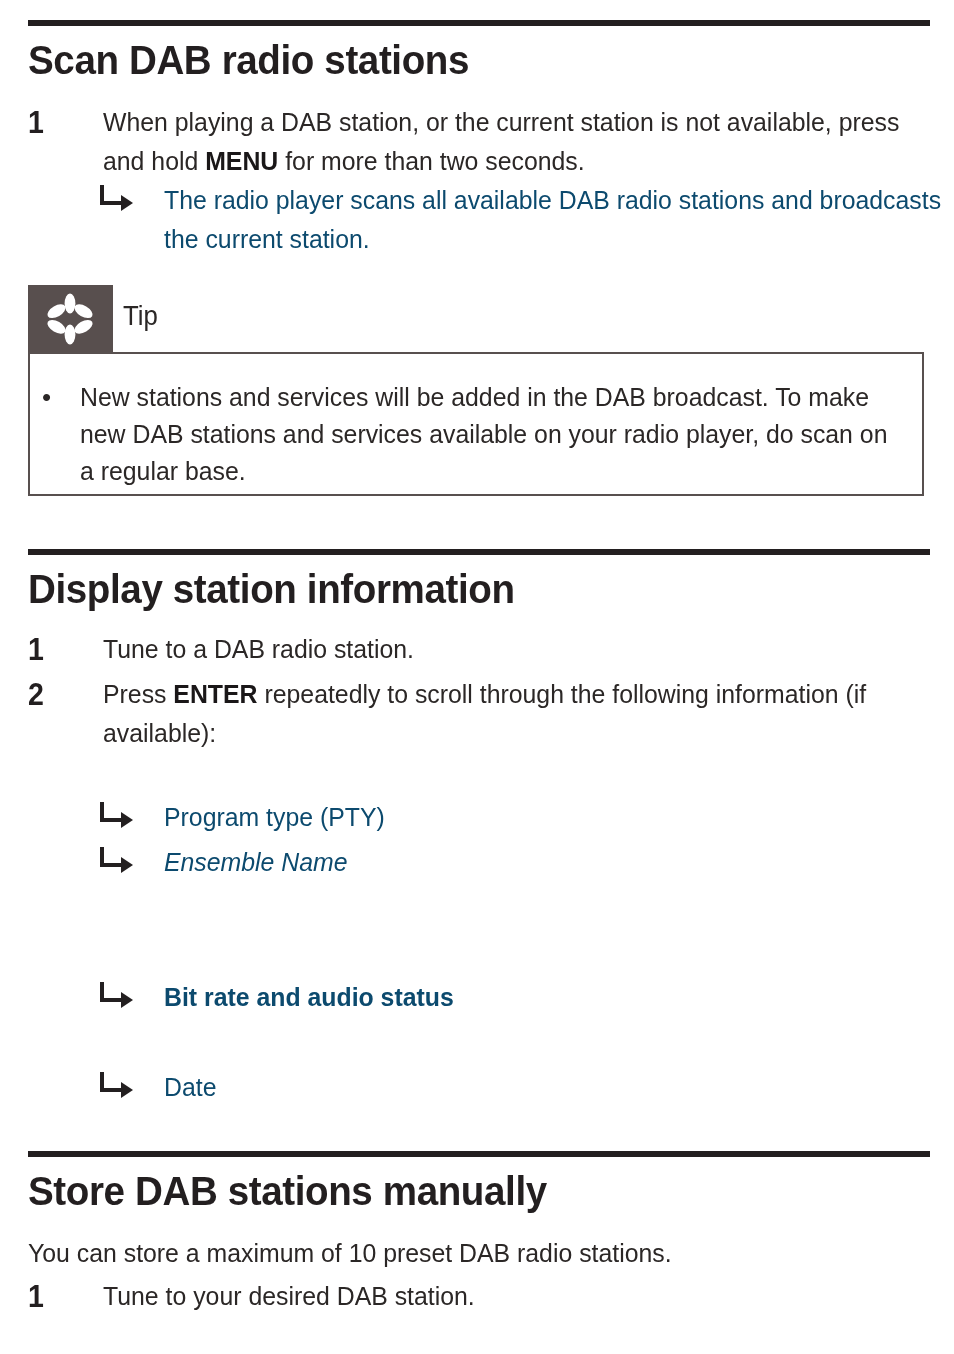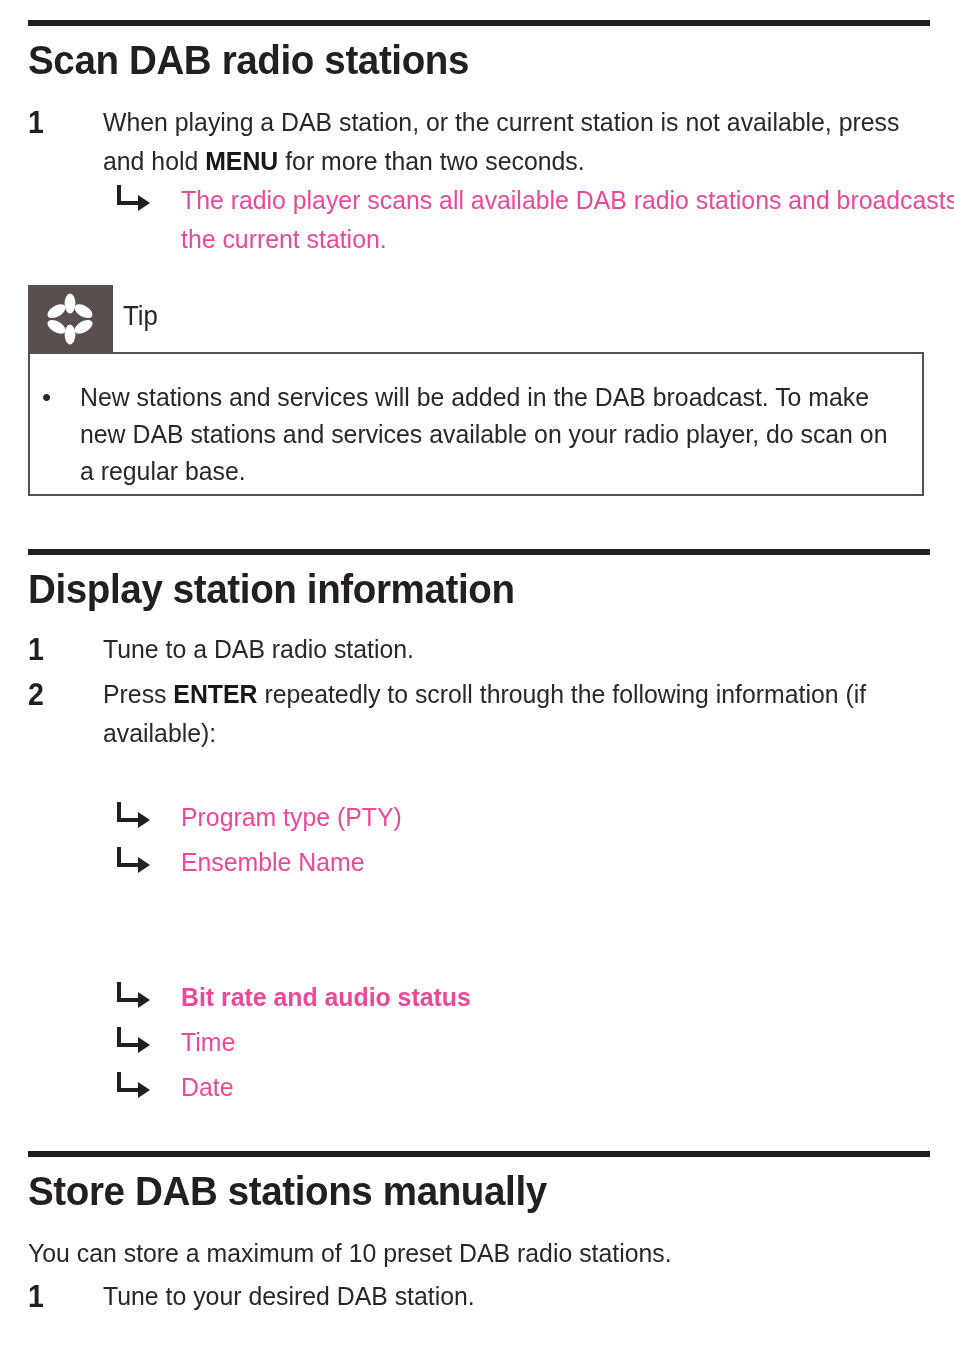--- a/index.html
+++ b/index.html
@@ -93,25 +93,25 @@
     font-size: 26px;
     line-height: 39px;
     color: #2b2726;
     transform: scaleX(0.955);
     transform-origin: left top;
   }
 
   
   .subitem {
     position: absolute;
-    left: 116px;
+    left: 99px;
     width: 830px;
     font-size: 26px;
     line-height: 39px;
-    color: #ec4899;
+    color: #0c4a6e;
   }
   .subitem .arrow {
     position: absolute;
     left: 0;
     top: 0;
     width: 40px;
     height: 36px;
     display: block;
   }
   .subitem .sub-text {
@@ -263,45 +263,38 @@
 
 
   <div class="subitem" style="top:798px;">
     <svg class="arrow" viewBox="0 0 40 36">
       <path d="M3 4 L3 22 L26 22" fill="none" stroke="#231f20" stroke-width="4"></path>
       <path d="M22 14 L34 22 L22 30 Z" fill="#231f20"></path>
     </svg>
     <span class="sub-text">Program type (PTY)</span>
   </div>
 
-  <div class="subitem" style="top:843px;">
+  <div class="subitem" style="top:843px;font-style:italic;">
     <svg class="arrow" viewBox="0 0 40 36">
       <path d="M3 4 L3 22 L26 22" fill="none" stroke="#231f20" stroke-width="4"></path>
       <path d="M22 14 L34 22 L22 30 Z" fill="#231f20"></path>
     </svg>
     <span class="sub-text">Ensemble Name</span>
   </div>
 
 
 
   <div class="subitem" style="top:978px;font-weight:bold;">
     <svg class="arrow" viewBox="0 0 40 36">
       <path d="M3 4 L3 22 L26 22" fill="none" stroke="#231f20" stroke-width="4"></path>
       <path d="M22 14 L34 22 L22 30 Z" fill="#231f20"></path>
     </svg>
     <span class="sub-text">Bit rate and audio status</span>
   </div>
 
-  <div class="subitem" style="top:1023px;">
-    <svg class="arrow" viewBox="0 0 40 36">
-      <path d="M3 4 L3 22 L26 22" fill="none" stroke="#231f20" stroke-width="4"></path>
-      <path d="M22 14 L34 22 L22 30 Z" fill="#231f20"></path>
-    </svg>
-    <span class="sub-text">Time</span>
-  </div>
 
   <div class="subitem" style="top:1068px;">
     <svg class="arrow" viewBox="0 0 40 36">
       <path d="M3 4 L3 22 L26 22" fill="none" stroke="#231f20" stroke-width="4"></path>
       <path d="M22 14 L34 22 L22 30 Z" fill="#231f20"></path>
     </svg>
     <span class="sub-text">Date</span>
   </div>
 
   <div class="rule" id="rule-3"></div>

